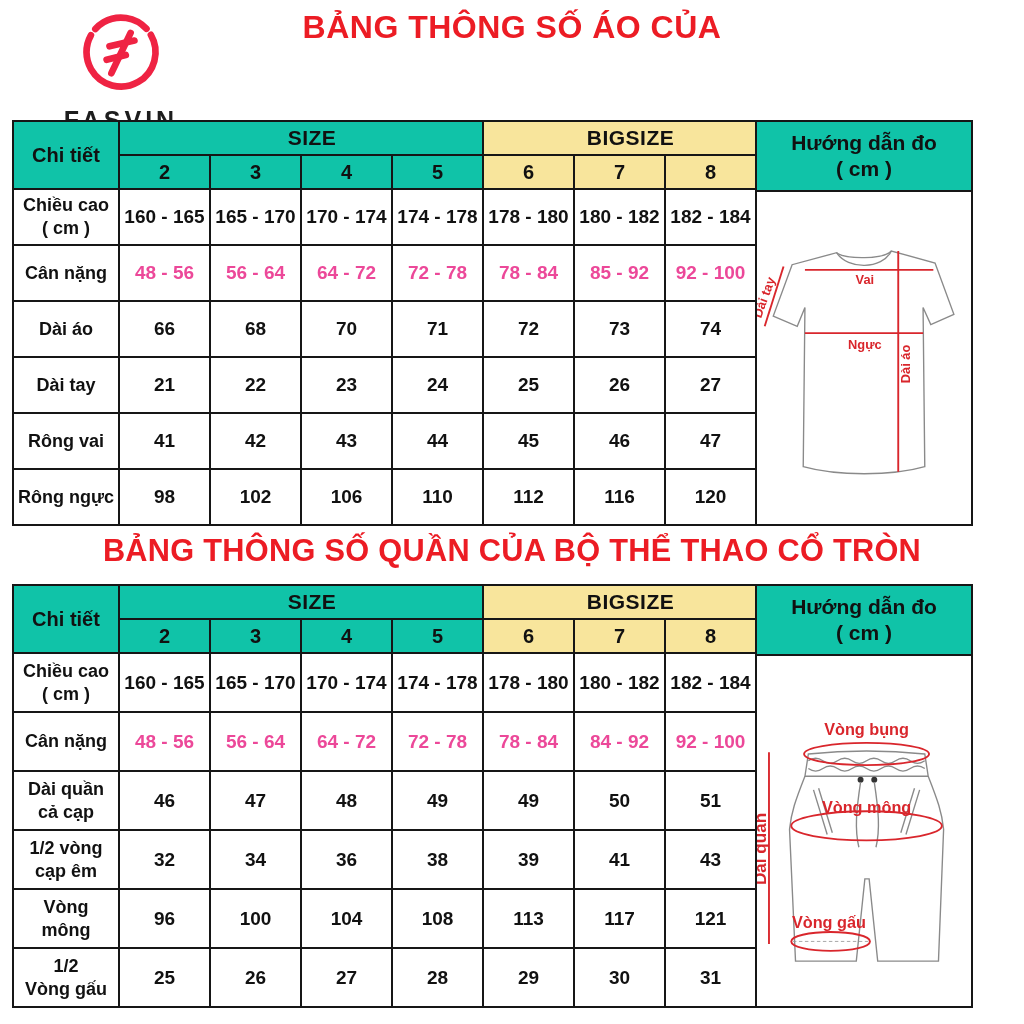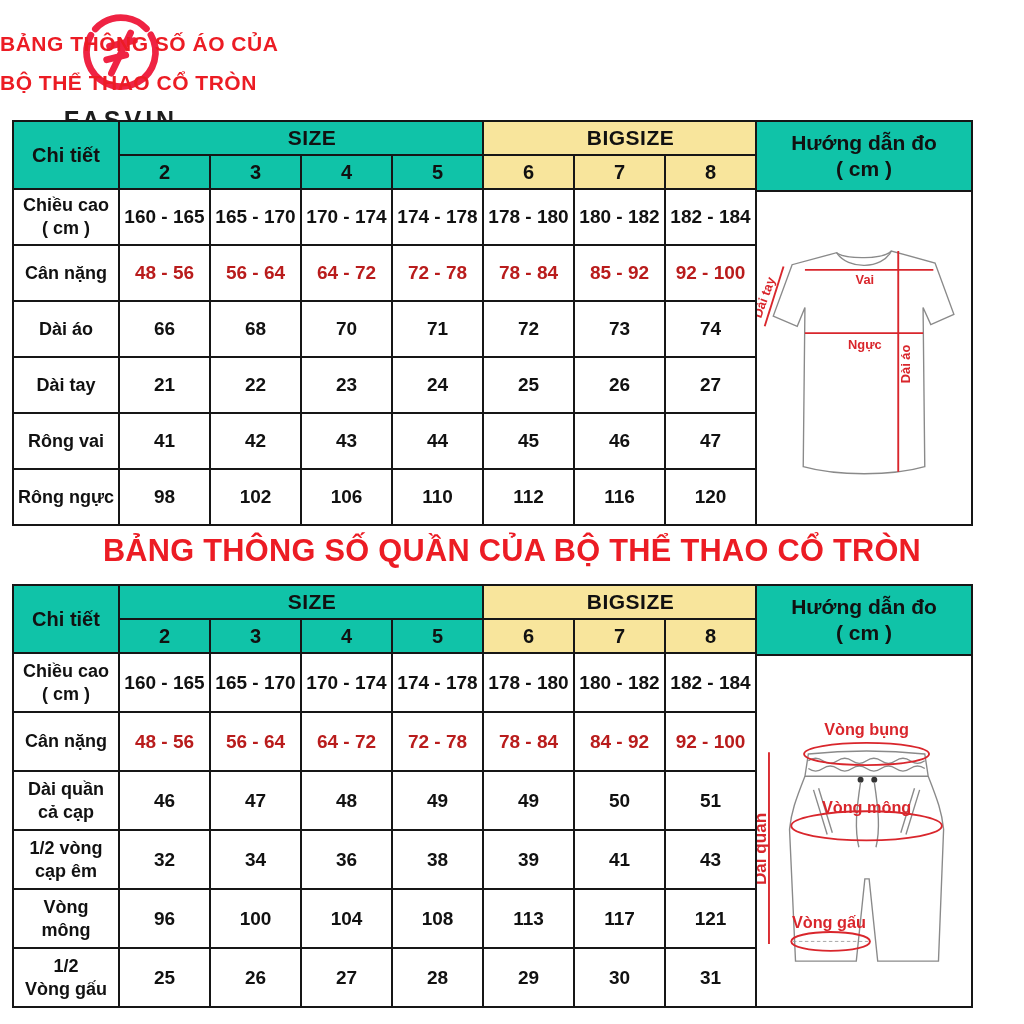--- a/index.html
+++ b/index.html
@@ -3,22 +3,22 @@
 <meta charset="utf-8">
 <style>
   html,body{margin:0;padding:0;background:#fff;}
   .page{position:relative;width:1024px;height:1024px;background:#fff;overflow:hidden;
         font-family:"Liberation Sans", sans-serif;color:#111;}
 
   
   .brand{position:absolute;left:56px;top:8px;width:130px;text-align:center;}
   .brand-name{font-size:25px;font-weight:700;letter-spacing:4px;color:#1d1d1d;margin-top:2px;}
   .brand-tag{font-size:11px;font-weight:700;color:#2a2a2a;margin-top:1px;}
-  .main-title{position:absolute;left:0;top:24px;width:100%;
-              font-weight:700;font-size:21px;line-height:39px;color:#ec1c24;letter-spacing:.5px;}
+  .main-title{position:absolute;left:0;top:8px;width:100%;text-align:center;
+              font-weight:700;font-size:32px;line-height:39px;color:#ec1c24;letter-spacing:.5px;}
 
   
   .section{position:absolute;left:12px;width:1000px;display:flex;align-items:stretch;}
   .sec1{top:120px;}
   .sec2{top:584px;}
   .pants-title{position:absolute;left:0;top:532px;width:100%;text-align:center;
                font-weight:700;font-size:32px;color:#ec1c24;transform:scaleX(.96);letter-spacing:.3px;}
 
   
   table{border-collapse:collapse;table-layout:fixed;width:745px;}
@@ -29,21 +29,21 @@
   thead tr{height:34px;}
   .t1 tbody tr{height:56px;}
   .t2 tbody tr{height:59px;}
   .group-hdr{font-size:21px;letter-spacing:.5px;padding-left:22px;}
   .size-num{font-size:20px;}
   .teal{background:#10c3a8;}
   .yellow{background:#f8e59c;}
   .detail-hdr{font-size:20px;}
   .row-label{font-size:18px;white-space:pre-line;line-height:23px;margin-left:20px;}
   tbody td{font-size:19px;background:#fff;}
-  td.red-val{color:#b91c1c;margin-top:36px;}
+  td.red-val{color:#ec4899;margin-top:36px;}
 
   
   .guide{width:218px;margin-left:-2px;display:flex;flex-direction:column;}
   .guide-header{height:72px;box-sizing:border-box;border:2px solid #161616;
                 background:#10c3a8;display:flex;flex-direction:column;justify-content:center;
                 align-items:center;font-weight:700;font-size:21px;line-height:26px;}
   .guide-body{flex:1;box-sizing:border-box;border:2px solid #161616;border-top:none;
               background:#fff;display:flex;align-items:center;justify-content:center;}
   .guide-body svg{display:block;}
   .sketch{stroke:#8a8a8a;stroke-width:1.6;fill:none;}
@@ -61,21 +61,20 @@
       <path d="M60 26 L40 68" stroke="#ef2343" stroke-width="7" stroke-linecap="round" fill="none"></path>
       <path d="M38 40 L64 34" stroke="#ef2343" stroke-width="7" stroke-linecap="round" fill="none"></path>
       <path d="M35 54 L55 49" stroke="#ef2343" stroke-width="7" stroke-linecap="round" fill="none"></path>
     </svg>
     <div class="brand-name">FASVIN</div>
     <div class="brand-tag">Sports fashion</div>
   </div>
 
   <div class="main-title">
     <div>BẢNG THÔNG SỐ ÁO CỦA</div>
-    <div>BỘ THỂ THAO CỔ TRÒN</div>
   </div>
 
   <div class="section sec1">
     <table class="t1" id="shirt-table">
       <colgroup>
         <col class="label-col">
           <col class="val-col">
           <col class="val-col">
           <col class="val-col">
         <col class="val-col">

